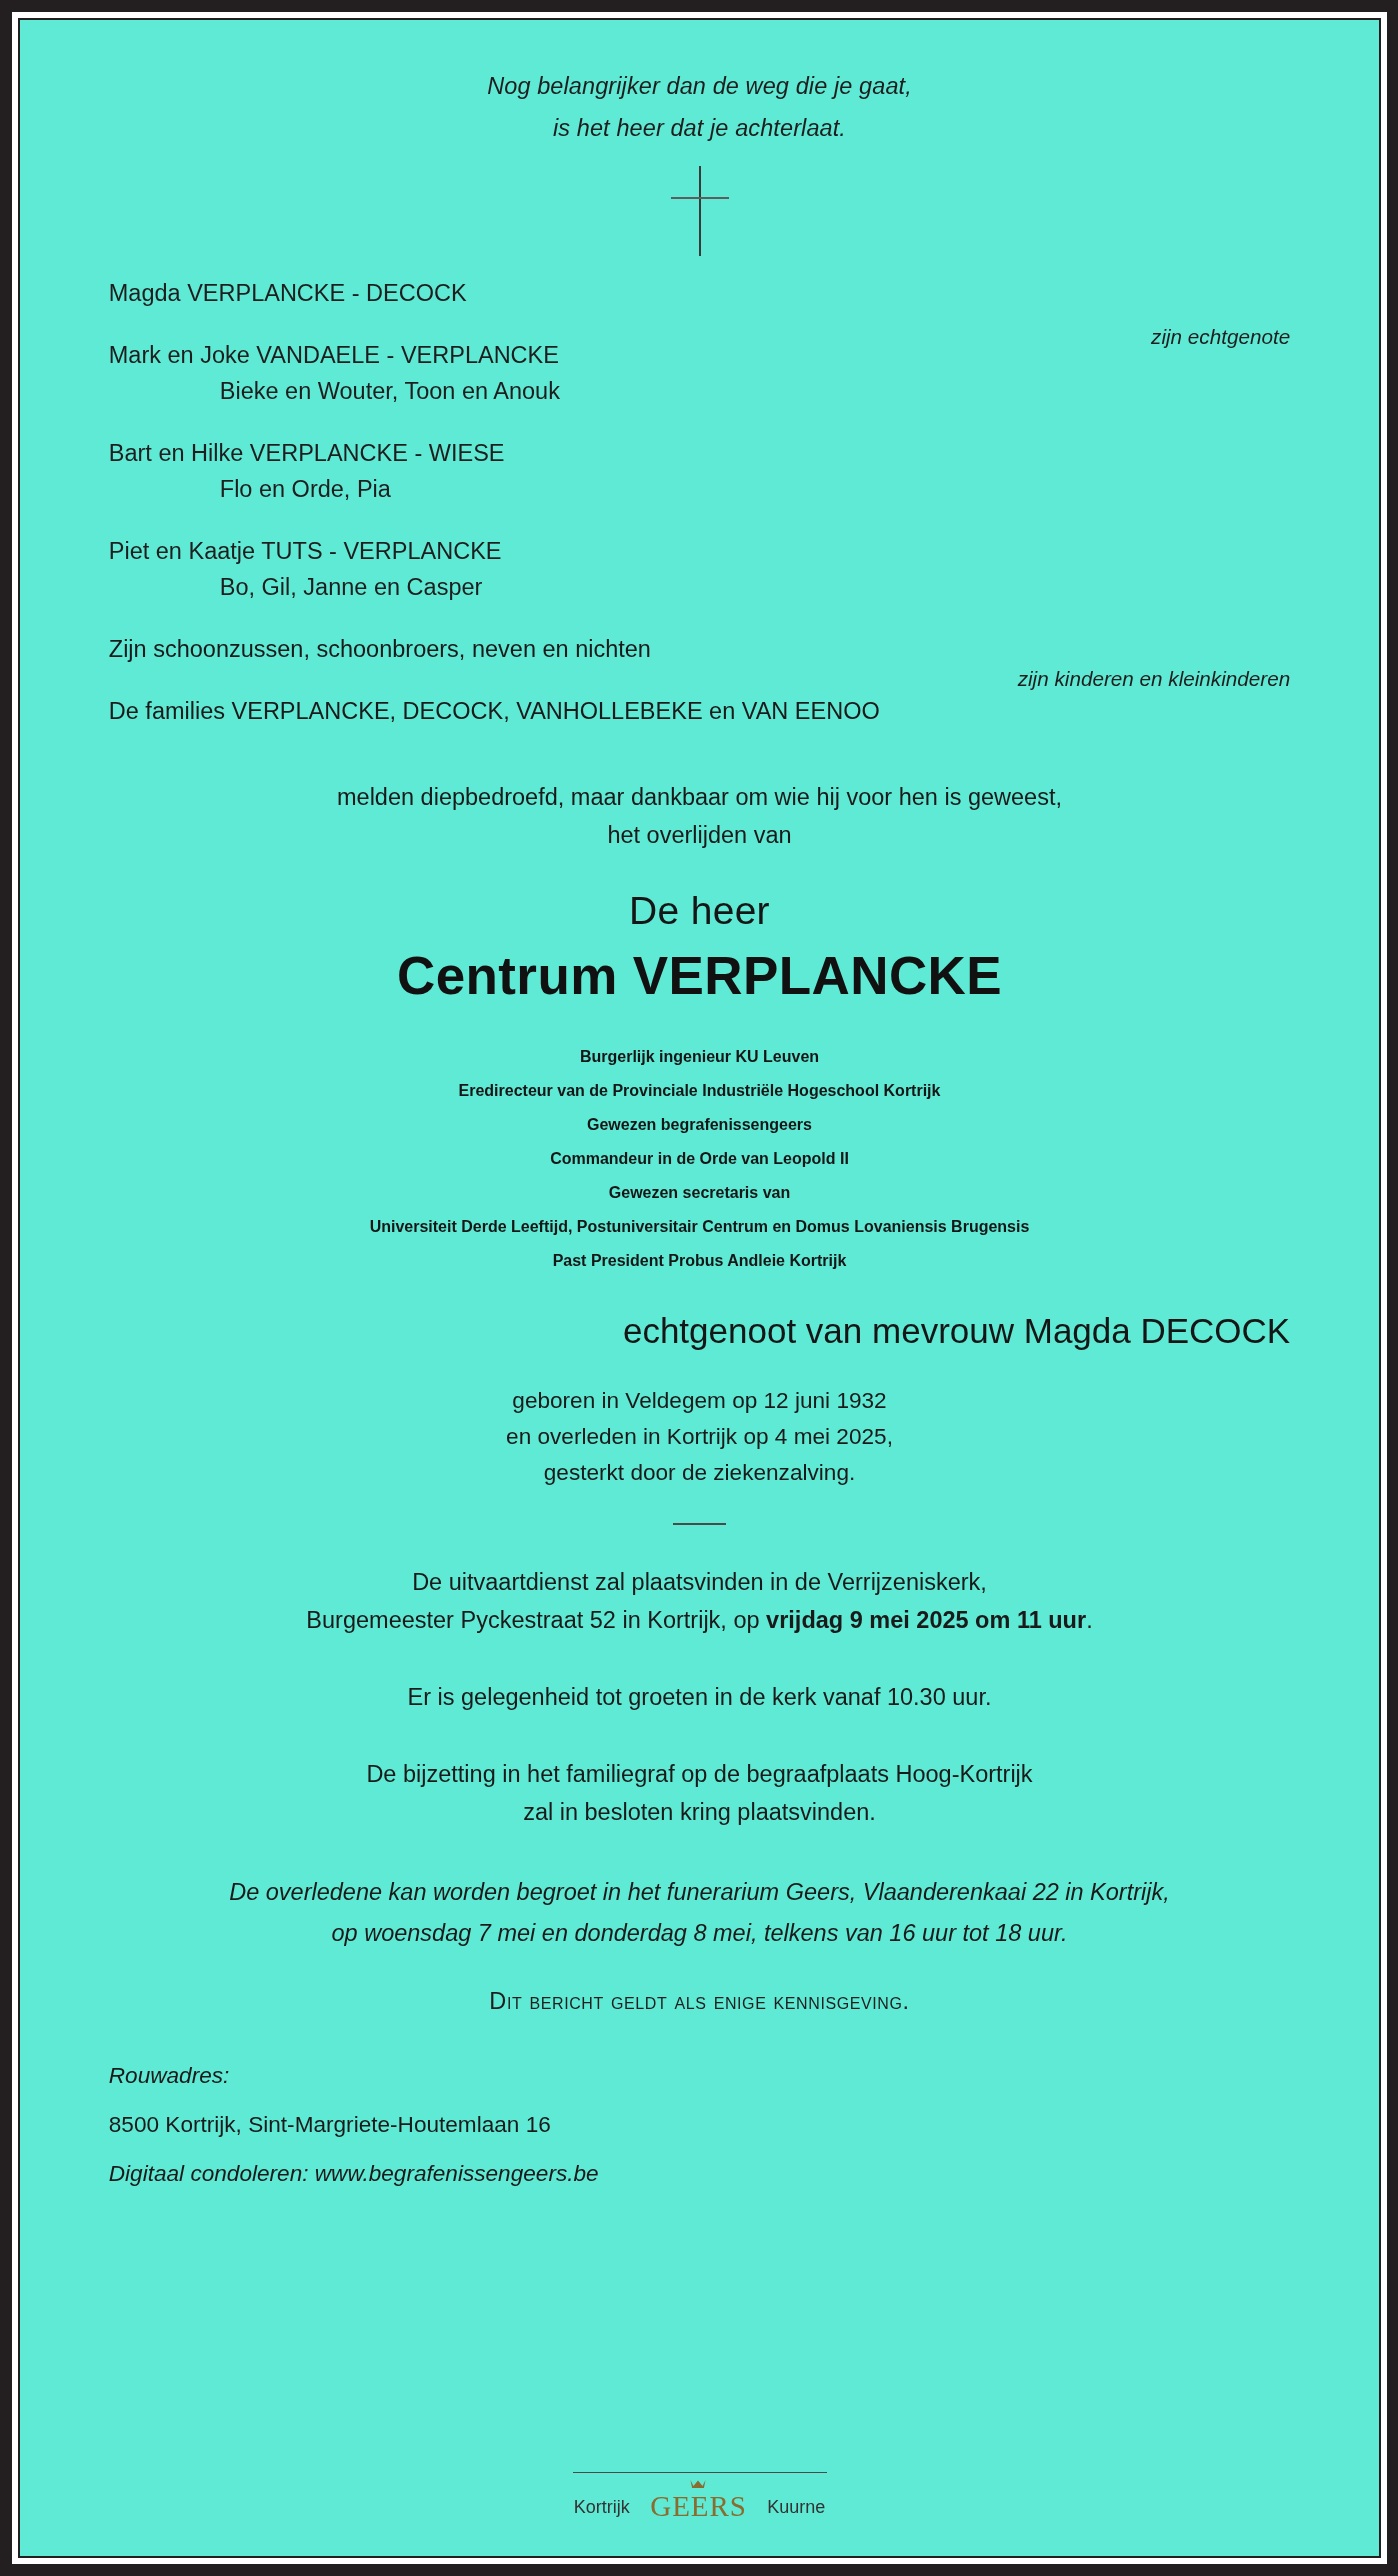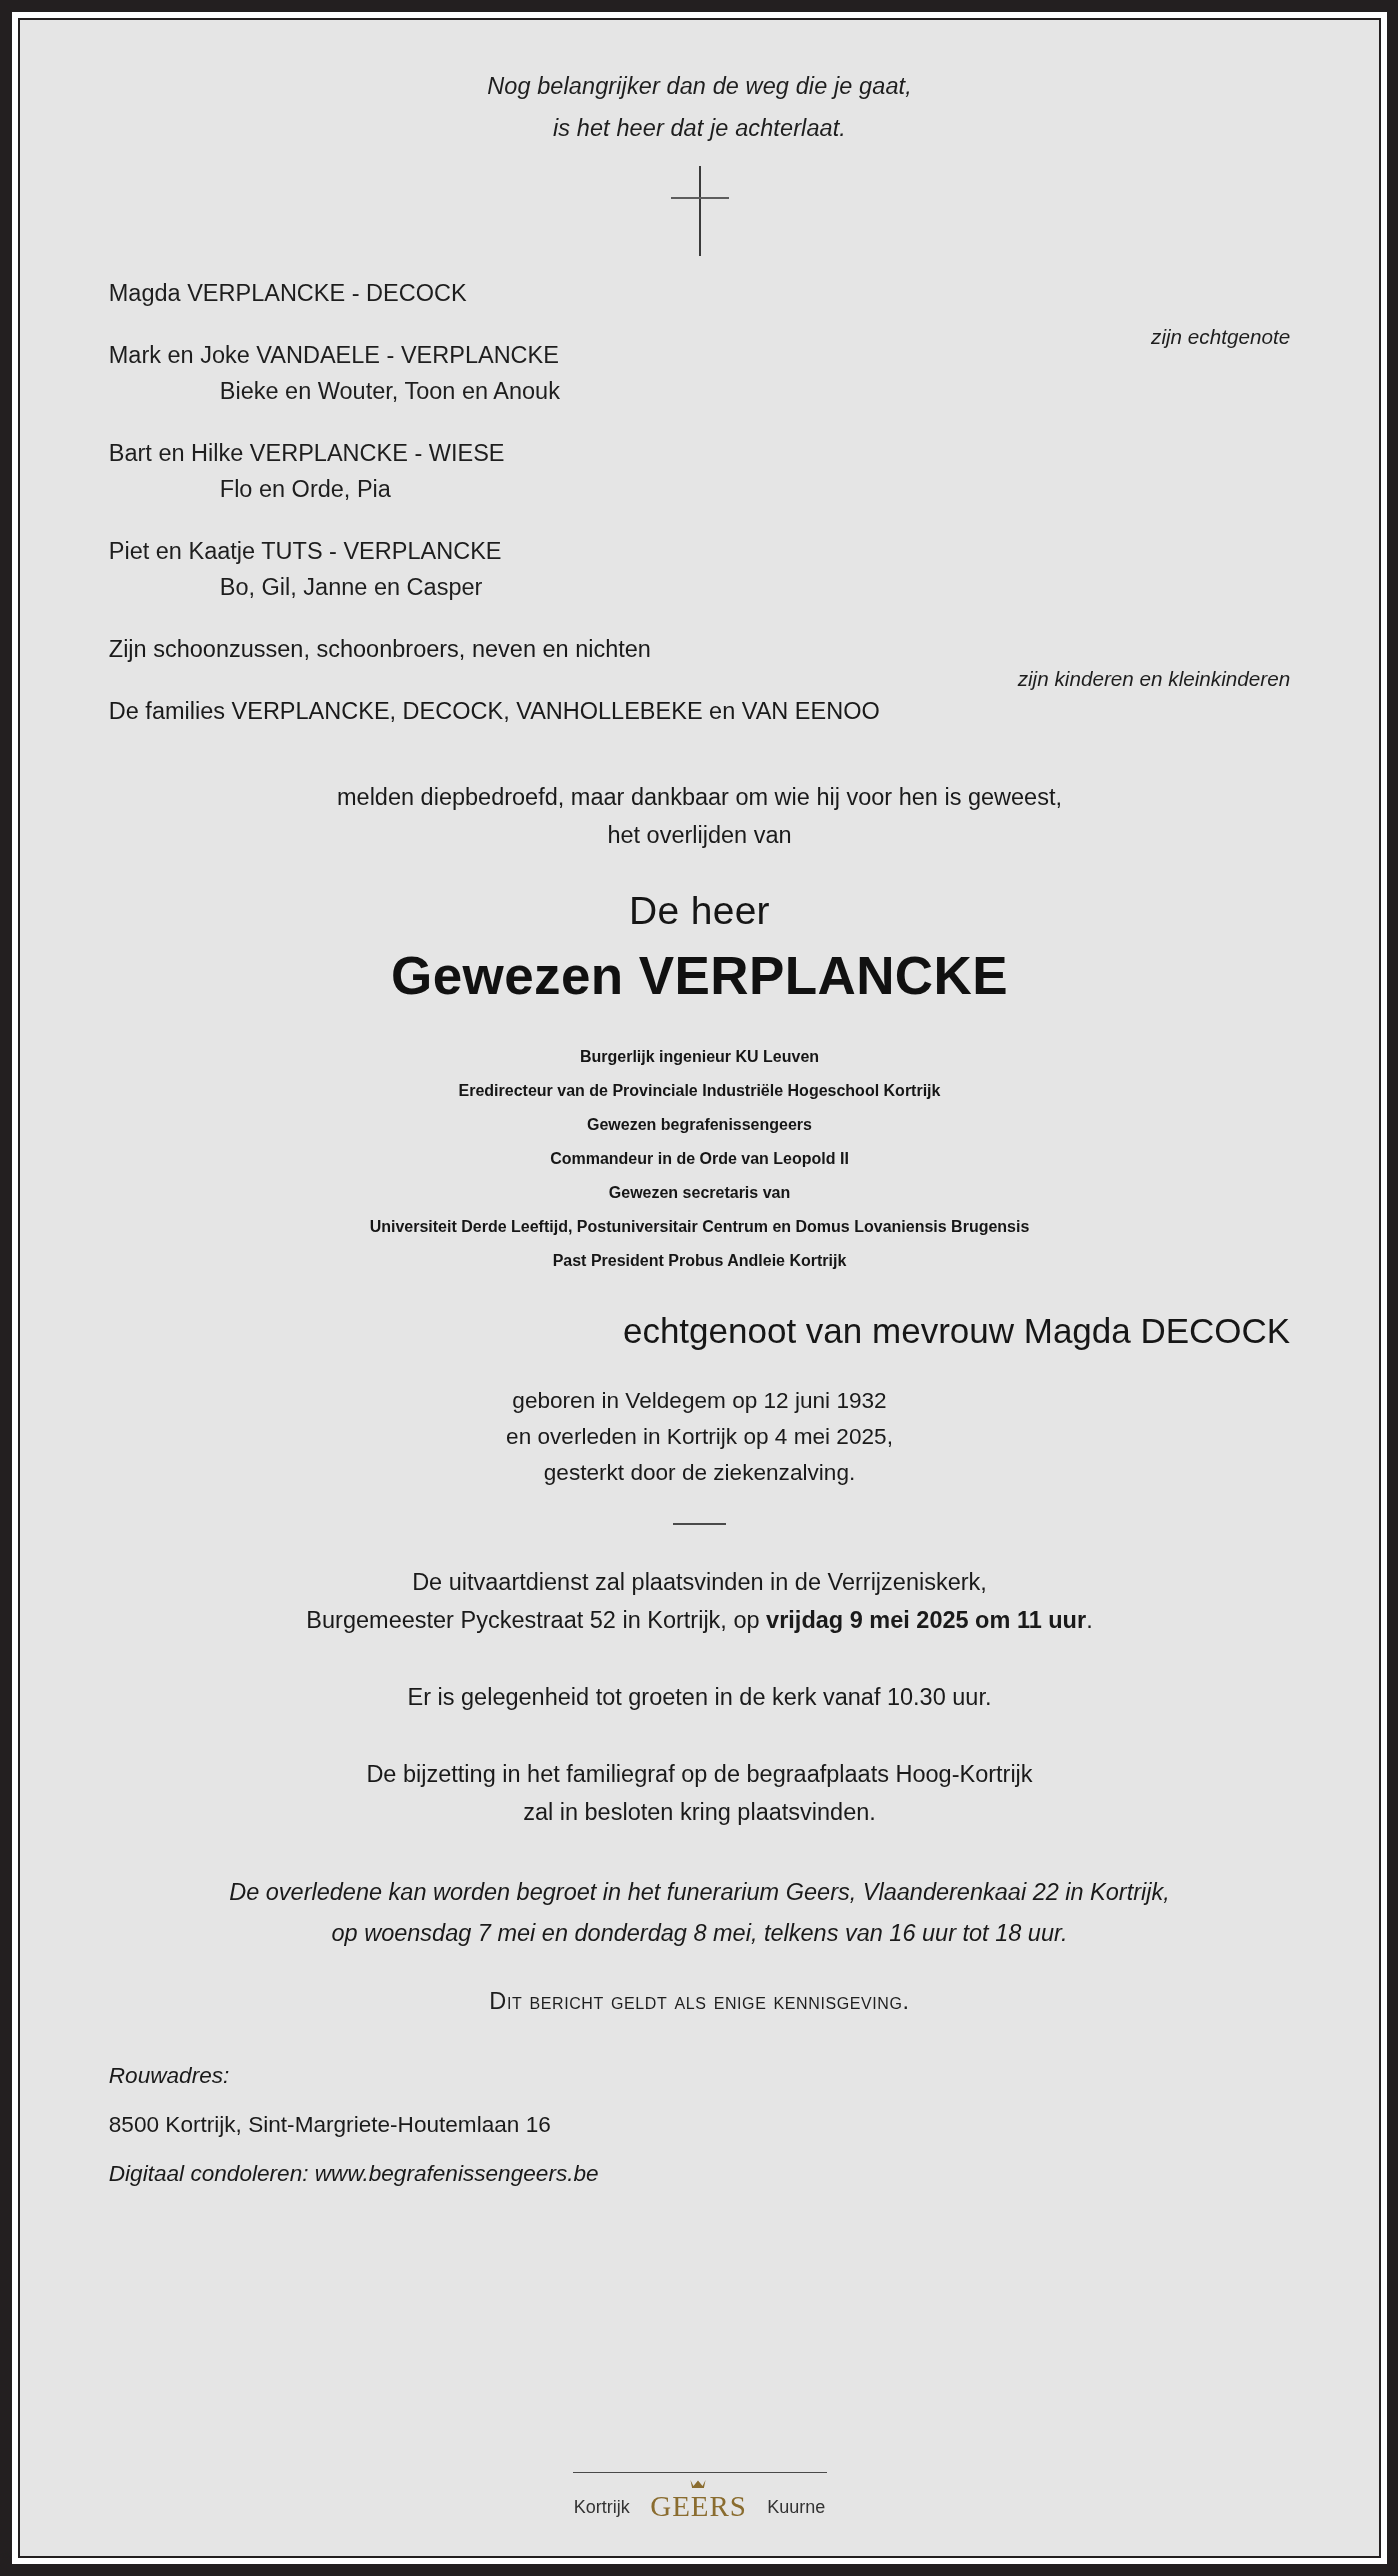--- a/index.html
+++ b/index.html
@@ -26,21 +26,21 @@
     height: 100%;
     box-sizing: border-box;
     background: #ffffff;
     padding: 5.6px;
   }
   .frame-inner {
     width: 100%;
     height: 100%;
     box-sizing: border-box;
     border: 2.8px solid #231f20;
-    background: #e5e5e5;
+    background: #5eead4;
     position: relative;
   }
 
   .sheet {
     position: absolute;
     inset: 0;
     box-sizing: border-box;
     padding: 0 89px;
     color: #1a1a1a;
   }
@@ -314,21 +314,21 @@
 
         <div class="relation rel-echtgenote">zijn echtgenote</div>
         <div class="relation rel-kinderen">zijn kinderen en kleinkinderen</div>
 
         <div class="announce">
           <div>melden diepbedroefd, maar dankbaar om wie hij voor hen is geweest,</div>
           <div>het overlijden van</div>
         </div>
 
         <div class="deheer">De heer</div>
-        <div class="mainname">Gewezen VERPLANCKE</div>
+        <div class="mainname">Centrum VERPLANCKE</div>
 
         <div class="titles">
           <div>Burgerlijk ingenieur KU Leuven</div>
           <div>Eredirecteur van de Provinciale Industriële Hogeschool Kortrijk</div>
           <div>Gewezen begrafenissengeers</div>
           <div>Commandeur in de Orde van Leopold II</div>
           <div>Gewezen secretaris van</div>
           <div>Universiteit Derde Leeftijd, Postuniversitair Centrum en Domus Lovaniensis Brugensis</div>
           <div>Past President Probus Andleie Kortrijk</div>
         </div>

